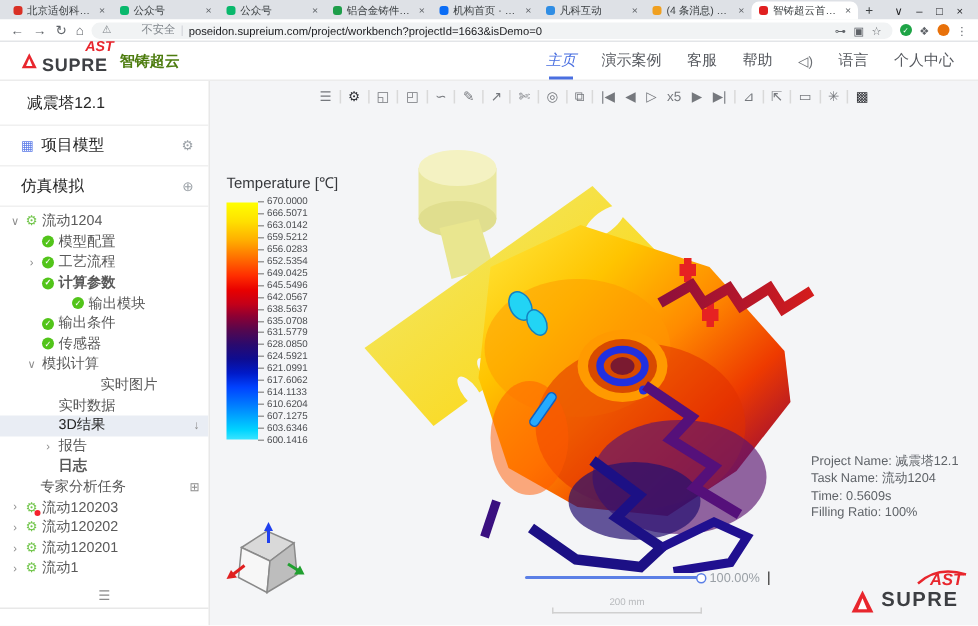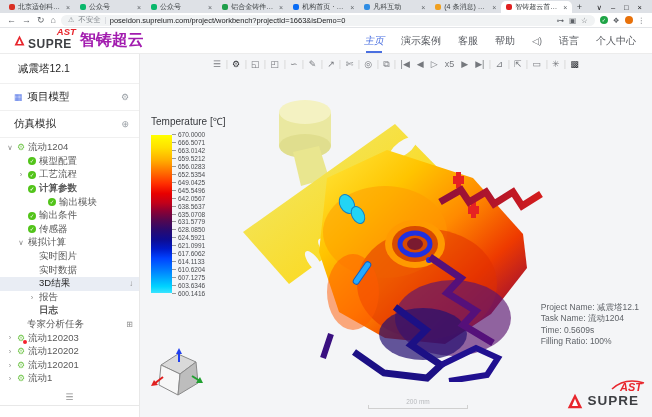--- a/index.html
+++ b/index.html
@@ -14,33 +14,33 @@
   .tab.active{background:#fff;}
   .fav{width:6px;height:6px;border-radius:2px;flex:none;}
   .tab .ttl{white-space:nowrap;overflow:hidden;text-overflow:ellipsis;flex:1;min-width:0;}
   .tab .cls{font-size:7px;color:#5f6368;flex:none;}
   .newtab{width:14px;text-align:center;font-size:9px;color:#3c4043;line-height:12px;}
   .winc{display:flex;align-items:center;gap:9px;padding:0 6px 0 10px;font-size:7.5px;color:#202124;height:12px;}
   .urlrow{height:15px;background:#fff;display:flex;align-items:center;gap:5px;padding:0 7px;box-sizing:border-box;border-bottom:1px solid #e3e5e8;}
   .navic{font-size:9px;color:#5f6368;line-height:1;}
   .omni{flex:1;min-width:0;height:11px;background:#f1f3f4;border-radius:6px;display:flex;align-items:center;gap:4px;padding:0 7px;font-size:7.5px;}
   .omni .warn{color:#80868b;font-size:7px;}
-  .omni .sec{color:#80868b;}
+  .omni .sec{color:#80868b;margin-left:16px;}
   .omni .sep{width:1px;height:7px;background:#dadce0;}
   .omni .url{color:#202124;white-space:nowrap;overflow:hidden;text-overflow:ellipsis;flex:1;min-width:0;}
   .omni-r,.extras{display:flex;align-items:center;gap:5px;font-size:7.5px;color:#5f6368;}
   .circ{width:8px;height:8px;border-radius:50%;display:flex;align-items:center;justify-content:center;color:#fff;font-size:5px;flex:none;}
 
   
   .apphdr{height:26px;background:#fff;border-bottom:1px solid #ececec;display:flex;align-items:center;padding:0 16px 0 14px;box-sizing:border-box;}
   .logo{display:flex;align-items:center;gap:3px;}
   .logo .brandtxt{position:relative;padding-top:4px;}
   .supre{font-size:12px;font-weight:800;color:#3e4044;letter-spacing:.5px;}
   .ast{position:absolute;top:-3px;right:-4px;font-size:9.5px;font-style:italic;font-weight:800;color:#e8262d;line-height:1;}
-  .cnname{font-size:16px;font-weight:700;color:#a21caf;margin-left:5px;}
+  .cnname{font-size:10px;font-weight:700;color:#4d7c0f;margin-left:5px;}
   .hnav{margin-left:auto;display:flex;align-items:center;gap:17px;font-size:10px;color:#55585e;}
   .hnav .item{position:relative;line-height:25px;}
   .hnav .item.active{color:#4a6fe0;font-style:italic;}
   .hnav .item.active::after{content:"";position:absolute;left:2px;right:2px;bottom:0;height:2px;background:#4a6fe0;}
   .hnav .spk{font-size:9px;color:#6b6e73;}
 
   
   .mainarea{display:flex;height:363px;}
 
   
@@ -253,21 +253,21 @@
           </div>
           <div class="trow" style="padding-left: 17px;">
             <span class="arrow"></span>
             <span class="okdot">✓</span>
             <span>传感器</span>
           </div>
           <div class="trow" style="padding-left: 17px;">
             <span class="arrow">∨</span>
             <span>模拟计算</span>
           </div>
-          <div class="trow" style="padding-left: 28px;">
+          <div class="trow" style="padding-left: 28px; justify-content: center;">
             <span class="arrow"></span>
             <span>实时图片</span>
           </div>
           <div class="trow" style="padding-left: 28px;">
             <span class="arrow"></span>
             <span>实时数据</span>
           </div>
           <div class="trow sel" style="padding-left: 28px;">
             <span class="arrow"></span>
             <span>3D结果</span>
@@ -536,20 +536,27 @@
         <g>
           <line x1="13" y1="32" x2="4" y2="39" stroke="#e02020" stroke-width="2"></line>
           <polygon points="1,41 8,40 4,35" fill="#e02020"></polygon>
         </g>
         <g>
           <line x1="42" y1="31" x2="50" y2="36" stroke="#20a030" stroke-width="2"></line>
           <polygon points="53,38 46,38 50,32" fill="#20a030"></polygon>
         </g>
       </svg>
 
+      <div class="slider">
+        <div class="track">
+          <div class="handle"></div>
+        </div>
+        <span class="pval">100.00%</span>
+        <span class="caret"></span>
+      </div>
 
       <div class="scalebar">
         <div class="lbl">200 mm</div>
         <div class="line"></div>
       </div>
 
       <div class="vinfo" id="vinfo">
           <div class="row"><span>Project Name: </span><span>减震塔12.1</span></div>
           <div class="row"><span>Task Name: </span><span>流动1204</span></div>
           <div class="row"><span>Time: </span><span>0.5609s</span></div>

